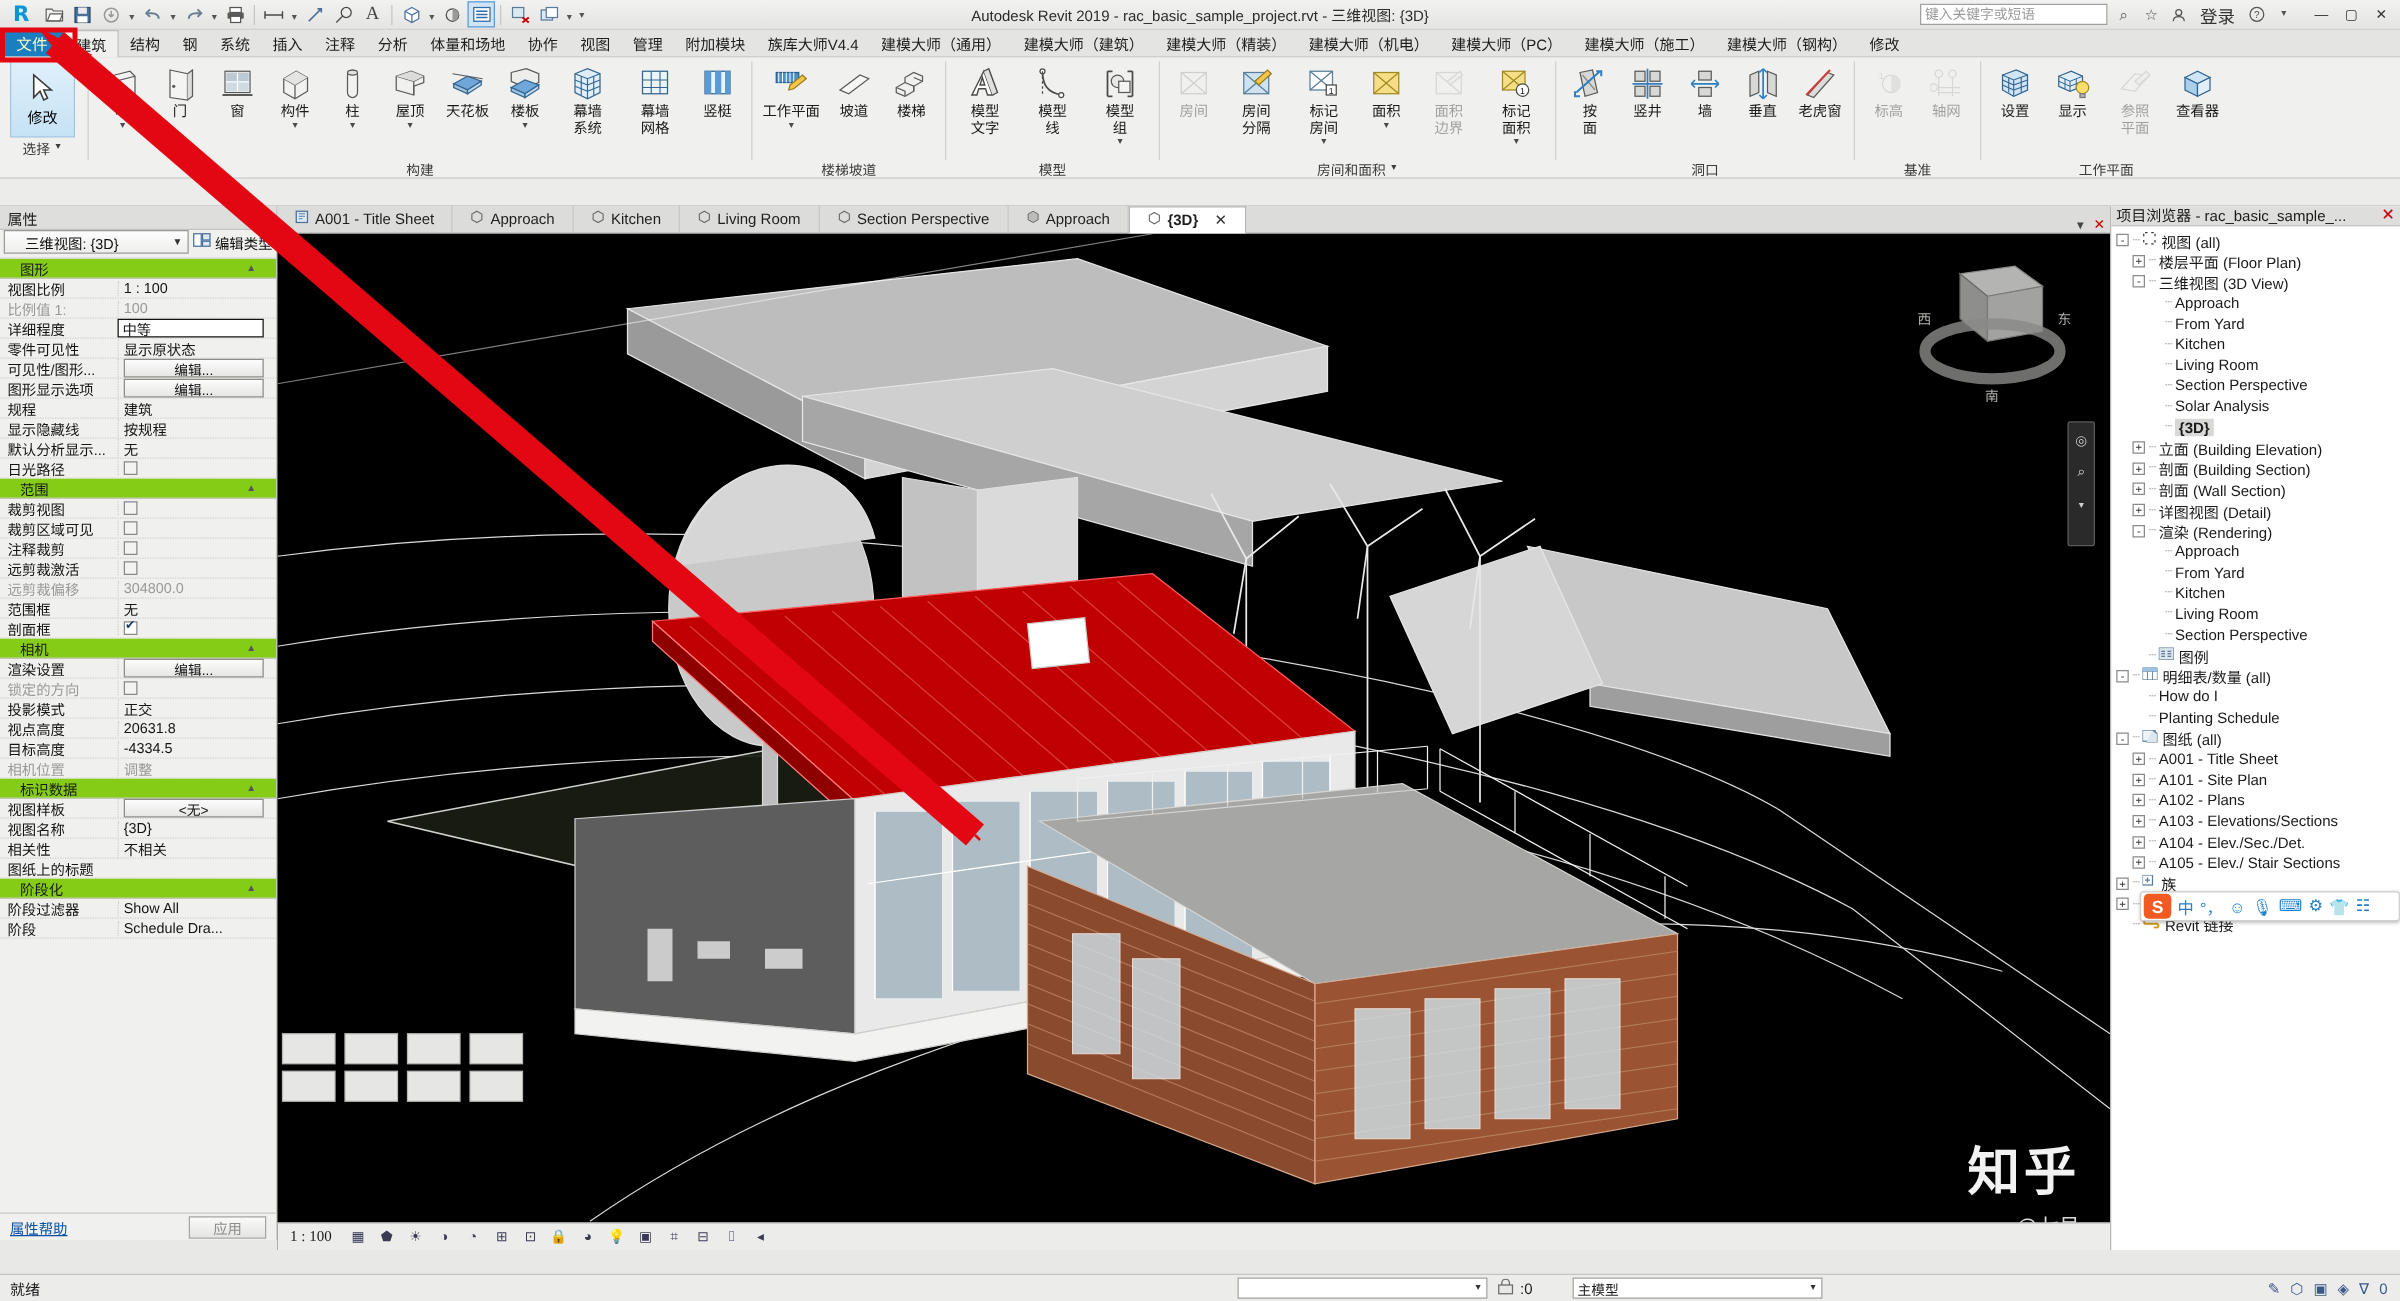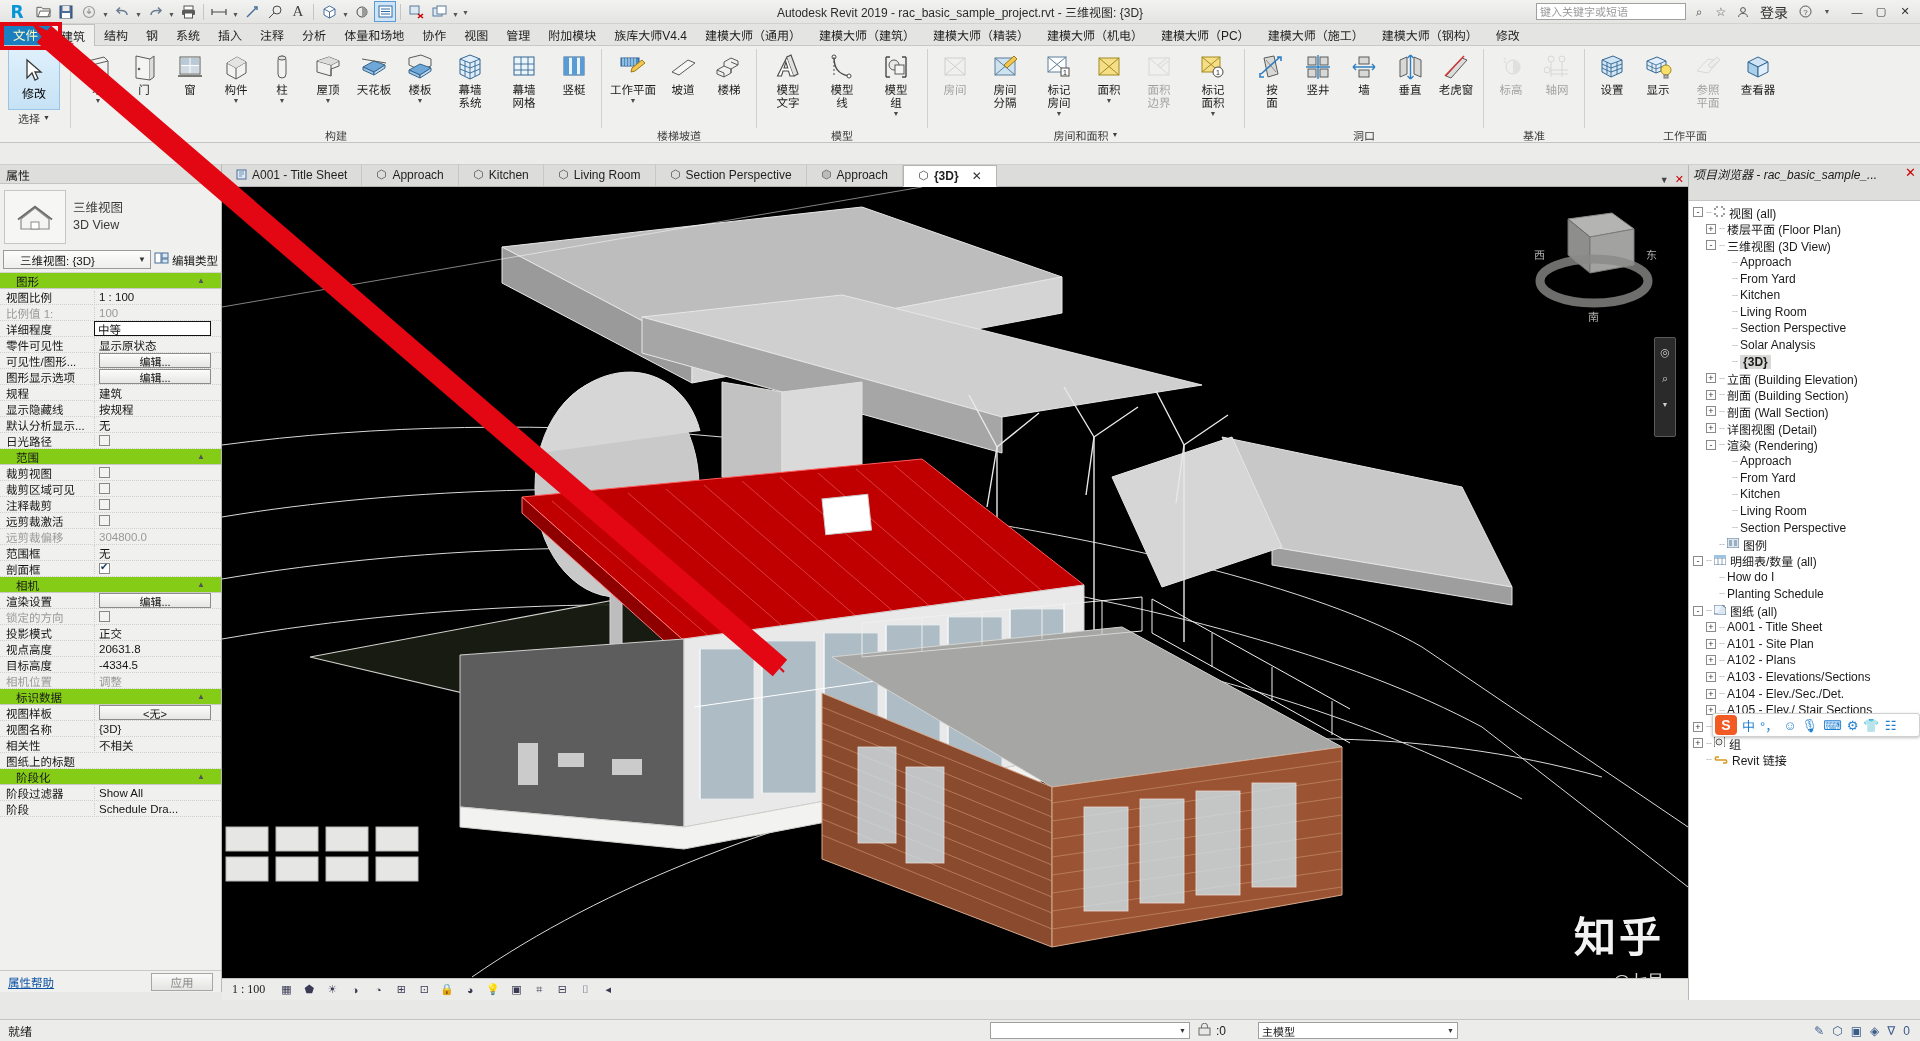--- a/index.html
+++ b/index.html
@@ -216,22 +216,22 @@
   }
   .viewbar .vb { width: 16px; height: 16px; color: #cfcfcd; font-size: 11px; display:flex;align-items:center;justify-content:center;}
 
   
   .browser {
     position: absolute; top: 165px; right: 0; width: 232px; bottom: 41px;
     background: #fff; border-left: 1px solid #b8b8b6;
     display: flex; flex-direction: column;
   }
   .browser-header {
-    height: 36px; background: #dededc; border-bottom: 1px solid #c4c4c2;
-    display: flex; align-items: flex-start; padding: 0 4px; font-size: 12px; color: #1a1a1a; font-style: italic;
+    height: 16px; background: #dededc; border-bottom: 1px solid #c4c4c2;
+    display: flex; align-items: flex-end; padding: 0 4px; font-size: 12px; color: #1a1a1a;
   }
   .browser-header .bclose { margin-left: auto; color: #c00; font-size: 13px; font-weight: bold; }
   .tree { flex: 1; overflow: hidden; padding: 3px 0 0 2px; font-size: 12px; color: #1a1a1a; }
   .tnode { display: flex; align-items: center; height: 16.6px; white-space: nowrap; }
   .tbox {
     width: 10px; height: 10px; border: 1px solid #8a8a88; background: #fff;
     font-size: 9px; line-height: 8px; text-align: center; color: #333;
     margin-right: 3px; flex: none;
   }
   .tspacer { width: 13px; flex: none; }
@@ -940,33 +940,20 @@
         <div class="panel-title">
           <span>工作平面</span>
         </div>
       </div>
     </div>
 
   <div class="optionsbar"></div>
 
   <div class="props">
     <div class="props-header">属性</div>
-    <div class="props-type">
-      <div class="props-thumb">
-        <svg width="40" height="32" viewBox="0 0 40 32">
-          <path d="M6 18L20 7l14 11v10H6z" fill="#f4f4f2" stroke="#8a8a88" stroke-width="1.2"></path>
-          <path d="M3 18.5L20 5.5l17 13" fill="none" stroke="#6a6a68" stroke-width="1.6"></path>
-          <rect x="16" y="21" width="8" height="7" fill="#fff" stroke="#8a8a88"></rect>
-        </svg>
-      </div>
-      <div class="props-type-text">
-        <div>三维视图</div>
-        <div>3D View</div>
-      </div>
-    </div>
     <div class="props-selector">
       <div class="combo">
         <span>三维视图: {3D}</span>
         <span class="arr">▼</span>
       </div>
       <span>
         <svg width="15" height="14" viewBox="0 0 15 14">
             <rect x="1" y="2" width="6" height="10" fill="#fff" stroke="#4a6f9a"></rect>
             <rect x="8" y="2" width="6" height="5" fill="#dce8f2" stroke="#4a6f9a"></rect>
             <rect x="8" y="8" width="6" height="4" fill="#dce8f2" stroke="#4a6f9a"></rect>

